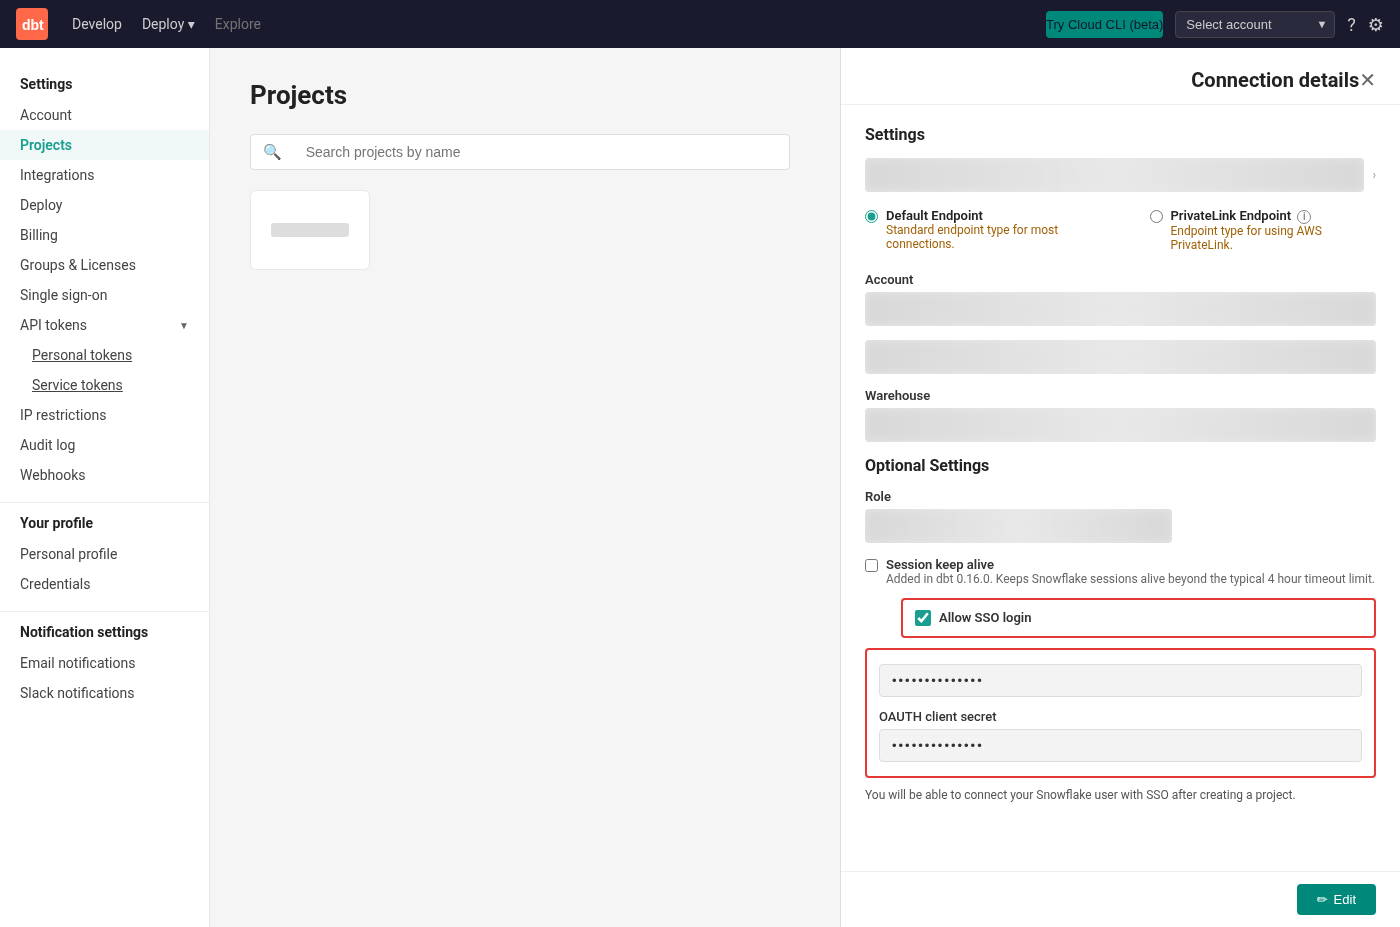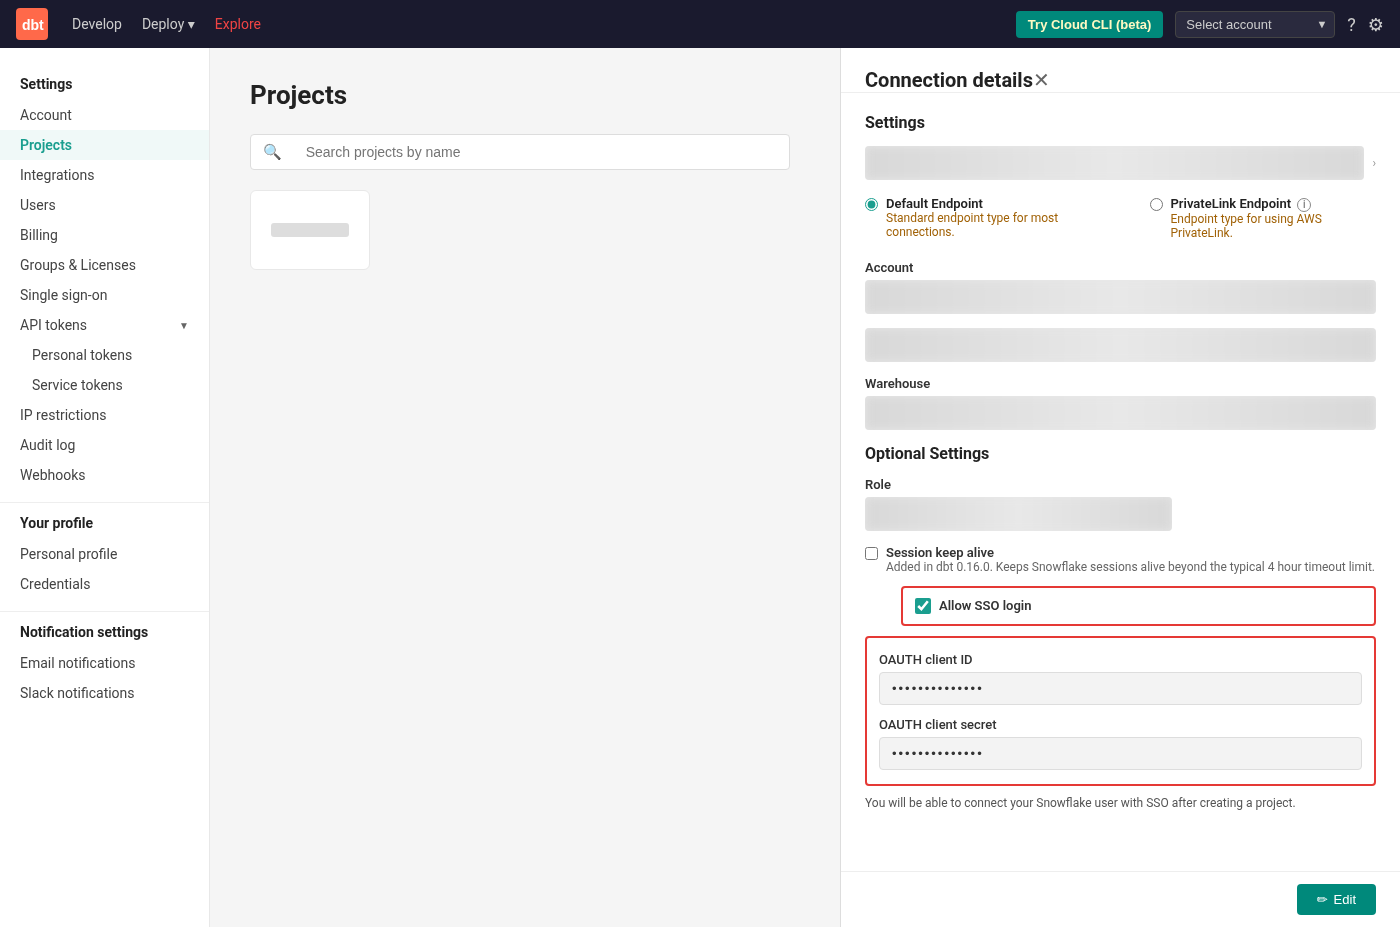--- a/index.html
+++ b/index.html
@@ -37,27 +37,26 @@
       font-size: 14px;
     }
     .topnav-right {
       margin-left: auto;
       display: flex;
       align-items: center;
       gap: 12px;
     }
     .btn-try-cloud {
       background: #00897b;
-      color: #fef9c3;
+      color: #0f172a;
       border: none;
       border-radius: 4px;
-      padding: 6px 12px;
-      font-size: 13px;
-      cursor: pointer;
-      font-weight: bold;
+      padding: 6px 0;
+      font-size: 13px;
+      cursor: pointer;
     }
     .topnav-account-select {
       background: #2a2a3e;
       border: 1px solid #444;
       color: #ccc;
       border-radius: 4px;
       padding: 5px 28px 5px 10px;
       font-size: 13px;
       appearance: none;
       cursor: pointer;
@@ -104,20 +103,21 @@
       display: block;
       text-decoration: none;
     }
     .sidebar-item.active {
       color: #1a9e8f;
       font-weight: 600;
       background: #f0f9f8;
     }
     .sidebar-item.sub {
       padding-left: 32px;
+      text-decoration: underline;
     }
     .sidebar-divider {
       height: 1px;
       background: #eee;
       margin: 12px 0;
     }
     .sidebar-api-row {
       display: flex;
       align-items: center;
       justify-content: space-between;
@@ -188,22 +188,22 @@
       background: #fff;
       border-left: 1px solid #ddd;
       display: flex;
       flex-direction: column;
       z-index: 50;
       overflow-y: auto;
     }
     .drawer-header {
       display: flex;
       align-items: center;
-      justify-content: flex-start;
-      padding: 20px 24px 0 24px;
+      justify-content: flex-end;
+      padding: 20px 24px 12px 24px;
       border-bottom: 1px solid #eee;
       flex-shrink: 0;
     }
     .drawer-title {
       font-size: 20px;
       font-weight: 700;
       color: #222;
     }
     .drawer-close {
       background: none;
@@ -404,21 +404,21 @@
 <nav class="topnav">
   <div class="topnav-logo">
     <svg class="dbt-icon" viewBox="0 0 32 32" fill="none" xmlns="http://www.w3.org/2000/svg">
       <rect width="32" height="32" rx="4" fill="#FF694A"></rect>
       <text x="6" y="22" font-size="14" font-weight="900" fill="white" font-family="sans-serif">dbt</text>
     </svg>
   </div>
   <div class="topnav-nav">
     <a href="#">Develop</a>
     <a href="#" style="color:#ccc;text-decoration:none;font-size:14px;">Deploy ▾</a>
-    <a href="#" style="color:#ef4444;text-decoration:none;font-size:14px;">Explore</a>
+    <a href="#" style="color:#737373;text-decoration:none;font-size:14px;">Explore</a>
   </div>
   <div class="topnav-right">
     <button class="btn-try-cloud">Try Cloud CLI (beta)</button>
     <div style="position:relative; display:flex; align-items:center;">
       <select class="topnav-account-select">
         <option>Select account</option>
       </select>
       <span style="position:absolute;right:8px;color:#ccc;font-size:11px;pointer-events:none;">▼</span>
     </div>
     <span class="topnav-icon">?</span>
@@ -427,21 +427,21 @@
 </nav>
 
 <div class="layout">
 
   <aside class="sidebar">
     <div class="sidebar-section-title">Settings</div>
 
     <a class="sidebar-item" href="#">Account</a>
     <a class="sidebar-item active" href="#">Projects</a>
     <a class="sidebar-item" href="#">Integrations</a>
-    <a class="sidebar-item" href="#">Users</a>
+    <a class="sidebar-item" href="#">Deploy</a>
     <a class="sidebar-item" href="#">Billing</a>
     <a class="sidebar-item" href="#">Groups &amp; Licenses</a>
     <a class="sidebar-item" href="#">Single sign-on</a>
 
     <div class="sidebar-api-row">
       <span>API tokens</span>
       <span class="chevron-icon">▼</span>
     </div>
     <a class="sidebar-item sub" href="#">Personal tokens</a>
     <a class="sidebar-item sub" href="#">Service tokens</a>
@@ -544,21 +544,20 @@
       </div>
 
       <div class="sso-box">
         <div class="sso-check-row">
           <input type="checkbox" id="sso-check" checked="" style="">
           <label class="sso-label" for="sso-check">Allow SSO login</label>
         </div>
       </div>
 
       <div class="oauth-box">
-        <span class="oauth-field-label">OAUTH client ID</span>
         <input class="oauth-input" type="text" readonly="" style="background: rgb(243, 243, 243);" value="••••••••••••••">
         
         <span class="oauth-field-label">OAUTH client secret</span>
         <input class="oauth-input" type="text" readonly="" style="background: rgb(243, 243, 243); margin-bottom: 0px;" value="••••••••••••••">
       </div>
 
       <p class="sso-note">You will be able to connect your Snowflake user with SSO after creating a project.</p>
     </div>
   </div>
 

